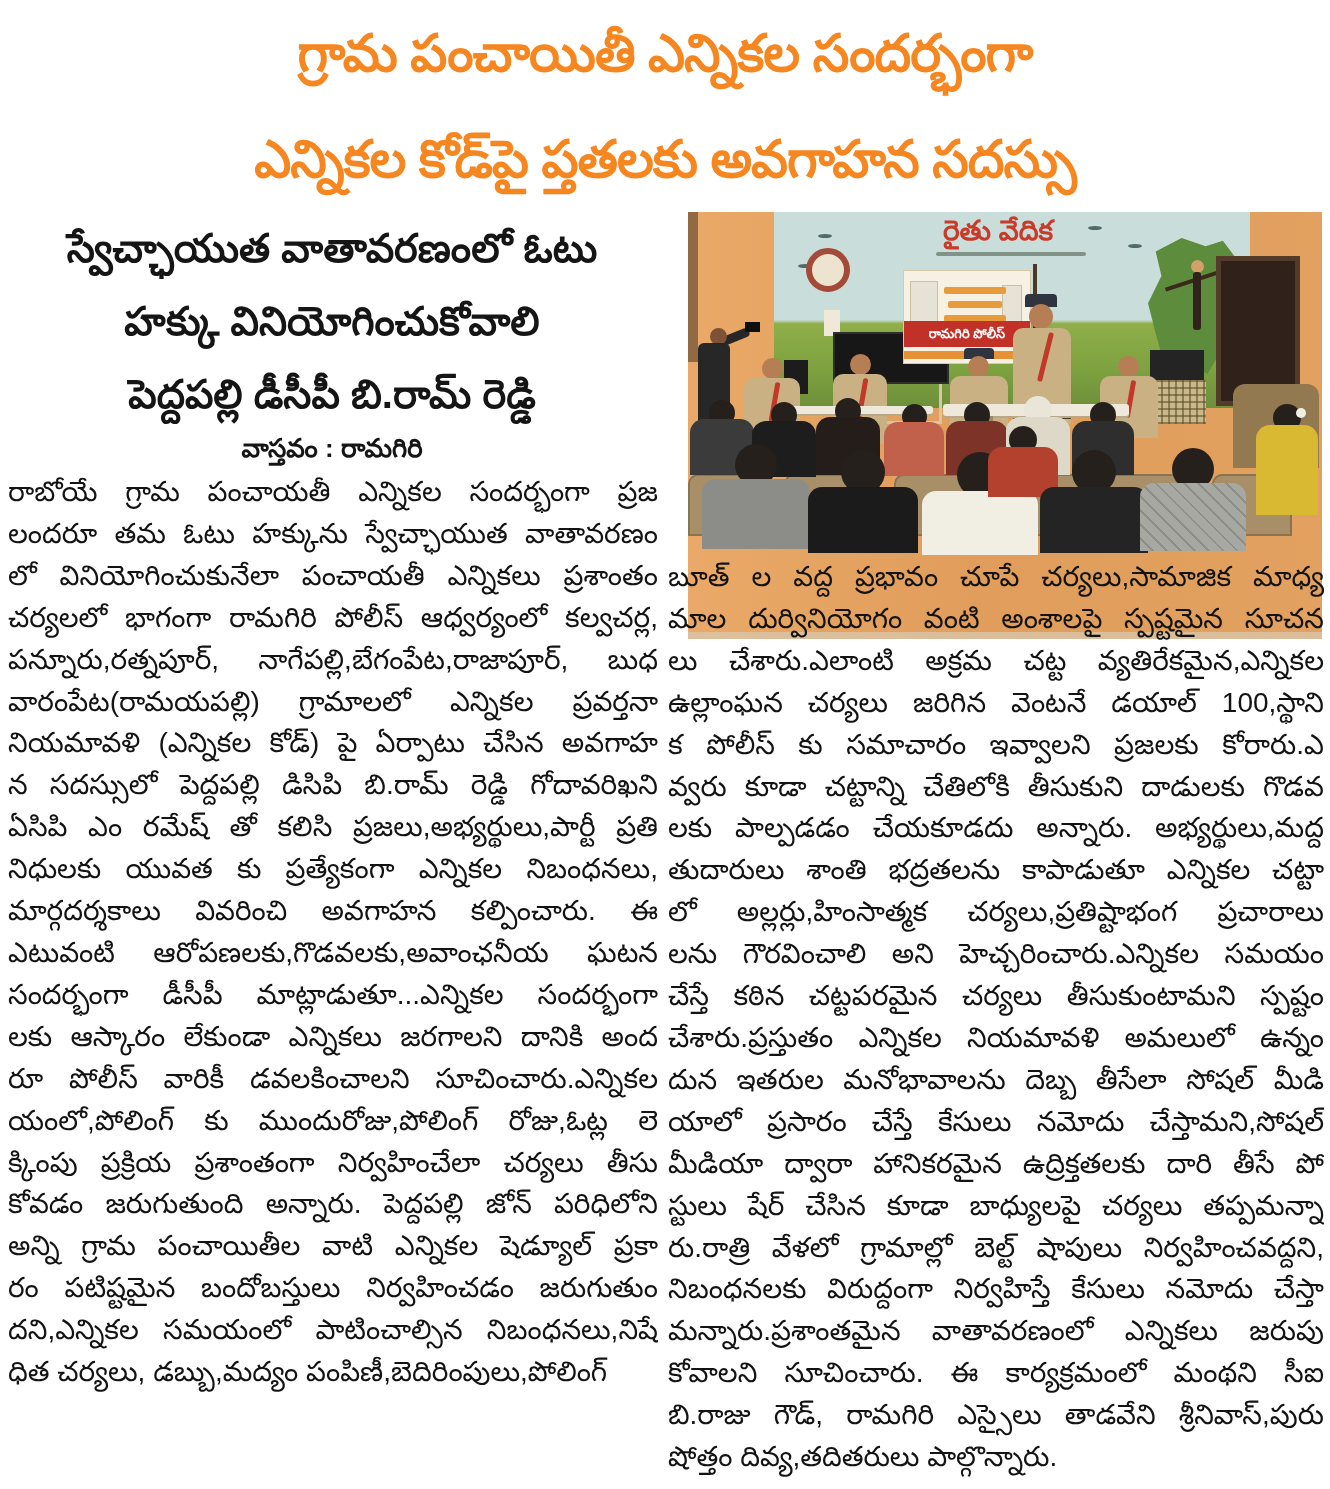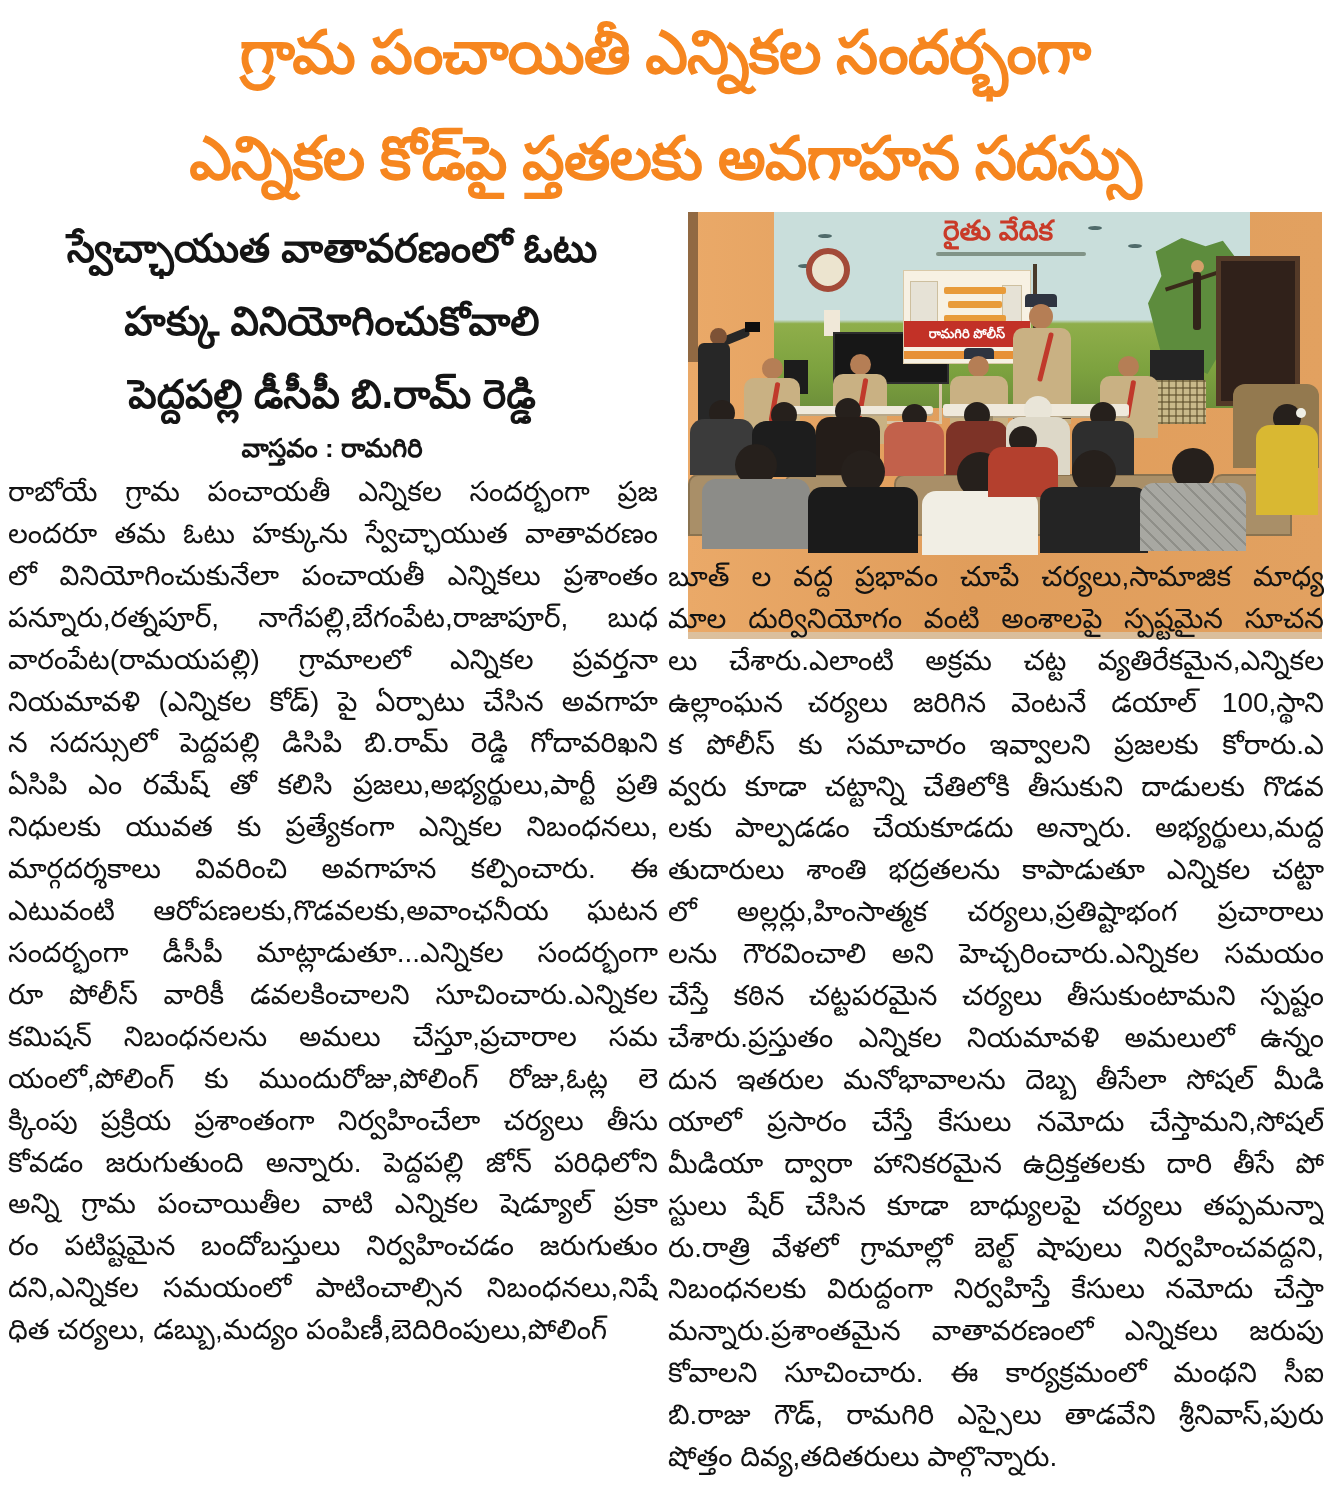--- a/index.html
+++ b/index.html
@@ -4,21 +4,21 @@
 <style>
   html,body{margin:0;padding:0;}
   body{
     width:1330px;height:1489px;position:relative;overflow:hidden;
     background:#ffffff;color:#141414;
     font-family:"Liberation Sans","DejaVu Sans",sans-serif;
   }
   
   .headline{position:absolute;top:0;left:0;width:1330px;text-align:center;
     color:#f6861f;font-weight:bold;}
-  .hl{font-size:60px;line-height:106px;letter-spacing:-1px;white-space:nowrap;}
+  .hl{font-size:52px;line-height:106px;letter-spacing:-1px;white-space:nowrap;}
   
   .subhead{position:absolute;top:212px;left:8px;width:648px;text-align:center;
     font-weight:bold;color:#151515;}
   .sh-line{font-size:40px;line-height:73px;}
   .byline{position:absolute;top:433px;left:8px;width:648px;text-align:center;
     font-weight:bold;font-size:26px;color:#151515;}
   
   .leftcol{position:absolute;top:471px;left:8px;width:650px;overflow:hidden;height:1012px;}
   .rightcol{position:absolute;top:556px;left:668px;width:656px;overflow:hidden;height:927px;}
   .body-line{font-size:28px;line-height:41.9px;color:#131313;
@@ -224,31 +224,32 @@
     <div class="head" style="width:42px;height:42px"></div>
     <div class="shirt" style="width:106px;height:68px;background:repeating-linear-gradient(45deg,#a8a8a2 0 8px,#8f8f89 8px 10px)"></div>
     </div>
   <div class="floorline"></div>
 </div>
 
 <div class="leftcol">
     <div class="body-line">రాబోయే గ్రామ పంచాయతీ ఎన్నికల సందర్భంగా ప్రజ</div>
     <div class="body-line">లందరూ తమ ఓటు హక్కును స్వేచ్ఛాయుత వాతావరణం</div>
     <div class="body-line">లో వినియోగించుకునేలా పంచాయతీ ఎన్నికలు ప్రశాంతం</div>
+    <div class="body-line">చర్యలలో భాగంగా రామగిరి పోలీస్ ఆధ్వర్యంలో కల్వచర్ల,</div>
     <div class="body-line">పన్నూరు,రత్నపూర్, నాగేపల్లి,బేగంపేట,రాజాపూర్, బుధ</div>
     <div class="body-line">వారంపేట(రామయపల్లి) గ్రామాలలో ఎన్నికల ప్రవర్తనా</div>
     <div class="body-line">నియమావళి (ఎన్నికల కోడ్) పై ఏర్పాటు చేసిన అవగాహ</div>
     <div class="body-line">న సదస్సులో  పెద్దపల్లి డిసిపి బి.రామ్ రెడ్డి గోదావరిఖని</div>
     <div class="body-line">ఏసిపి ఎం రమేష్ తో కలిసి ప్రజలు,అభ్యర్థులు,పార్టీ ప్రతి</div>
     <div class="body-line">నిధులకు యువత కు ప్రత్యేకంగా ఎన్నికల నిబంధనలు,</div>
     <div class="body-line">మార్గదర్శకాలు వివరించి  అవగాహన కల్పించారు. ఈ</div>
     <div class="body-line">ఎటువంటి ఆరోపణలకు,గొడవలకు,అవాంఛనీయ ఘటన</div>
     <div class="body-line">సందర్భంగా డీసీపీ మాట్లాడుతూ...ఎన్నికల సందర్భంగా</div>
+    <div class="body-line">లకు ఆస్కారం లేకుండా ఎన్నికలు జరగాలని దానికి అంద</div>
     <div class="body-line">రూ పోలీస్ వారికీ డవలకించాలని సూచించారు.ఎన్నికల</div>
-    <div class="body-line">కమిషన్ నిబంధనలను అమలు చేస్తూ,ప్రచారాల సమ</div>
     <div class="body-line">యంలో,పోలింగ్ కు ముందురోజు,పోలింగ్ రోజు,ఓట్ల లె</div>
     <div class="body-line">క్కింపు ప్రక్రియ ప్రశాంతంగా నిర్వహించేలా చర్యలు తీసు</div>
     <div class="body-line">కోవడం జరుగుతుంది అన్నారు. పెద్దపల్లి జోన్ పరిధిలోని</div>
     <div class="body-line">అన్ని గ్రామ పంచాయితీల వాటి ఎన్నికల షెడ్యూల్ ప్రకా</div>
     <div class="body-line">రం పటిష్టమైన బందోబస్తులు నిర్వహించడం జరుగుతుం</div>
     <div class="body-line">దని,ఎన్నికల సమయంలో పాటించాల్సిన నిబంధనలు,నిషే</div>
     <div class="body-line">ధిత చర్యలు, డబ్బు,మద్యం పంపిణీ,బెదిరింపులు,పోలింగ్</div>
   </div>
 <div class="rightcol">
     <div class="body-line">బూత్ ల వద్ద ప్రభావం చూపే చర్యలు,సామాజిక మాధ్య</div>

